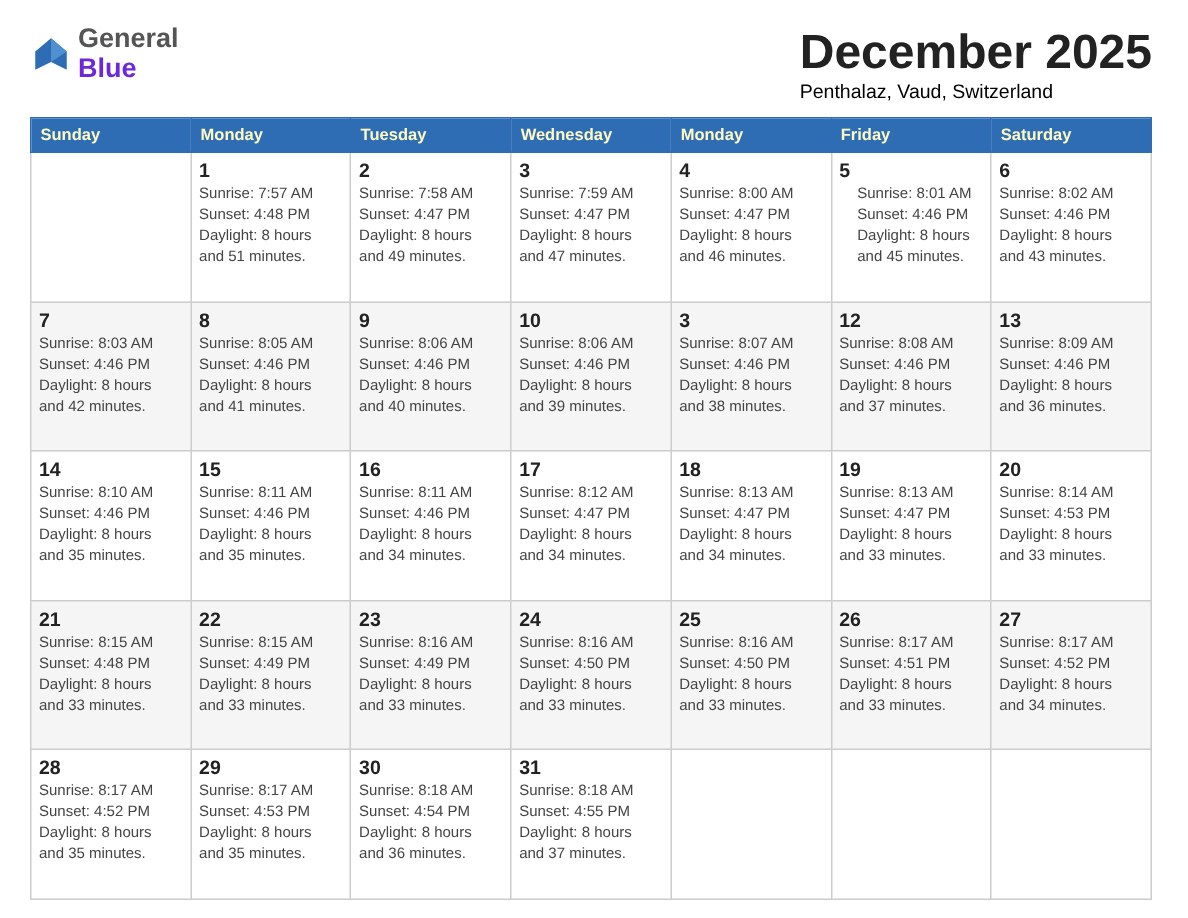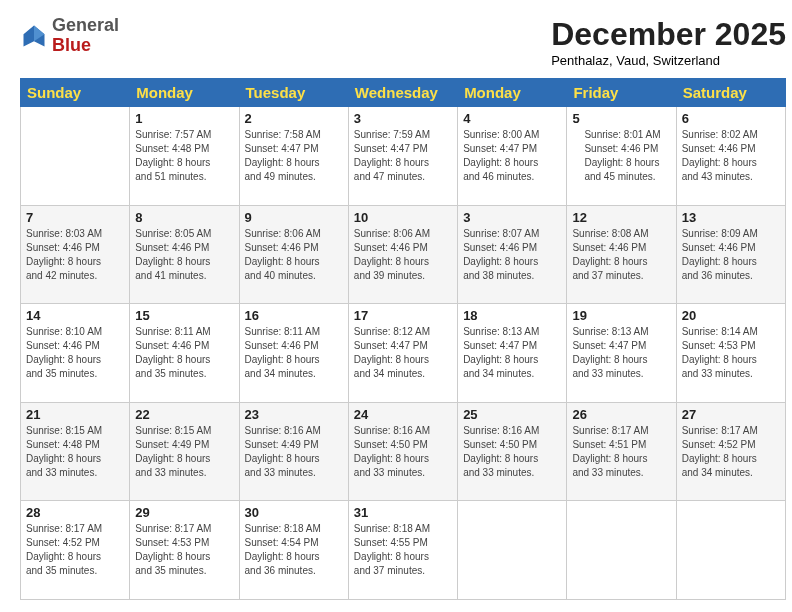--- a/index.html
+++ b/index.html
@@ -6,42 +6,42 @@
     body {
       width: 792px;
       height: 612px;
       font-family: Arial, sans-serif;
       background: #fff;
       overflow: hidden;
     }
     .page {
       width: 792px;
       height: 612px;
-      padding: 16px 6px 12px 20px;
+      padding: 16px 24px 12px 20px;
       display: flex;
       flex-direction: column;
     }
     .header {
       display: flex;
       justify-content: space-between;
       align-items: flex-start;
       margin-bottom: 10px;
     }
     .logo {
       display: flex;
       align-items: center;
       gap: 4px;
     }
     .logo-text {
       font-size: 18px;
       font-weight: bold;
       line-height: 1.1;
     }
     .logo-general { color: #555; }
-    .logo-blue { color: #b91c1c; }
+    .logo-blue { color: #6d28d9; }
     .logo-icon {
       width: 28px;
       height: 28px;
     }
     .title-block {
     }
     .month-title {
       font-size: 32px;
       font-weight: bold;
       color: #222;
@@ -52,24 +52,24 @@
     }
     .calendar {
       flex: 1;
       border: 1px solid #ccc;
       border-collapse: collapse;
       width: 100%;
       table-layout: fixed;
     }
     .calendar th {
       background-color: #2e6db4;
-      color: #fde047;
+      color: #fef9c3;
       text-align: left;
       padding: 5px 6px;
-      font-size: 15px;
+      font-size: 11px;
       font-weight: bold;
       border: 1px solid #2e6db4;
     }
     .calendar td {
       border: 1px solid #ccc;
       vertical-align: top;
       padding: 4px 5px;
       font-size: 10.5px;
       color: #333;
       height: 88px;

